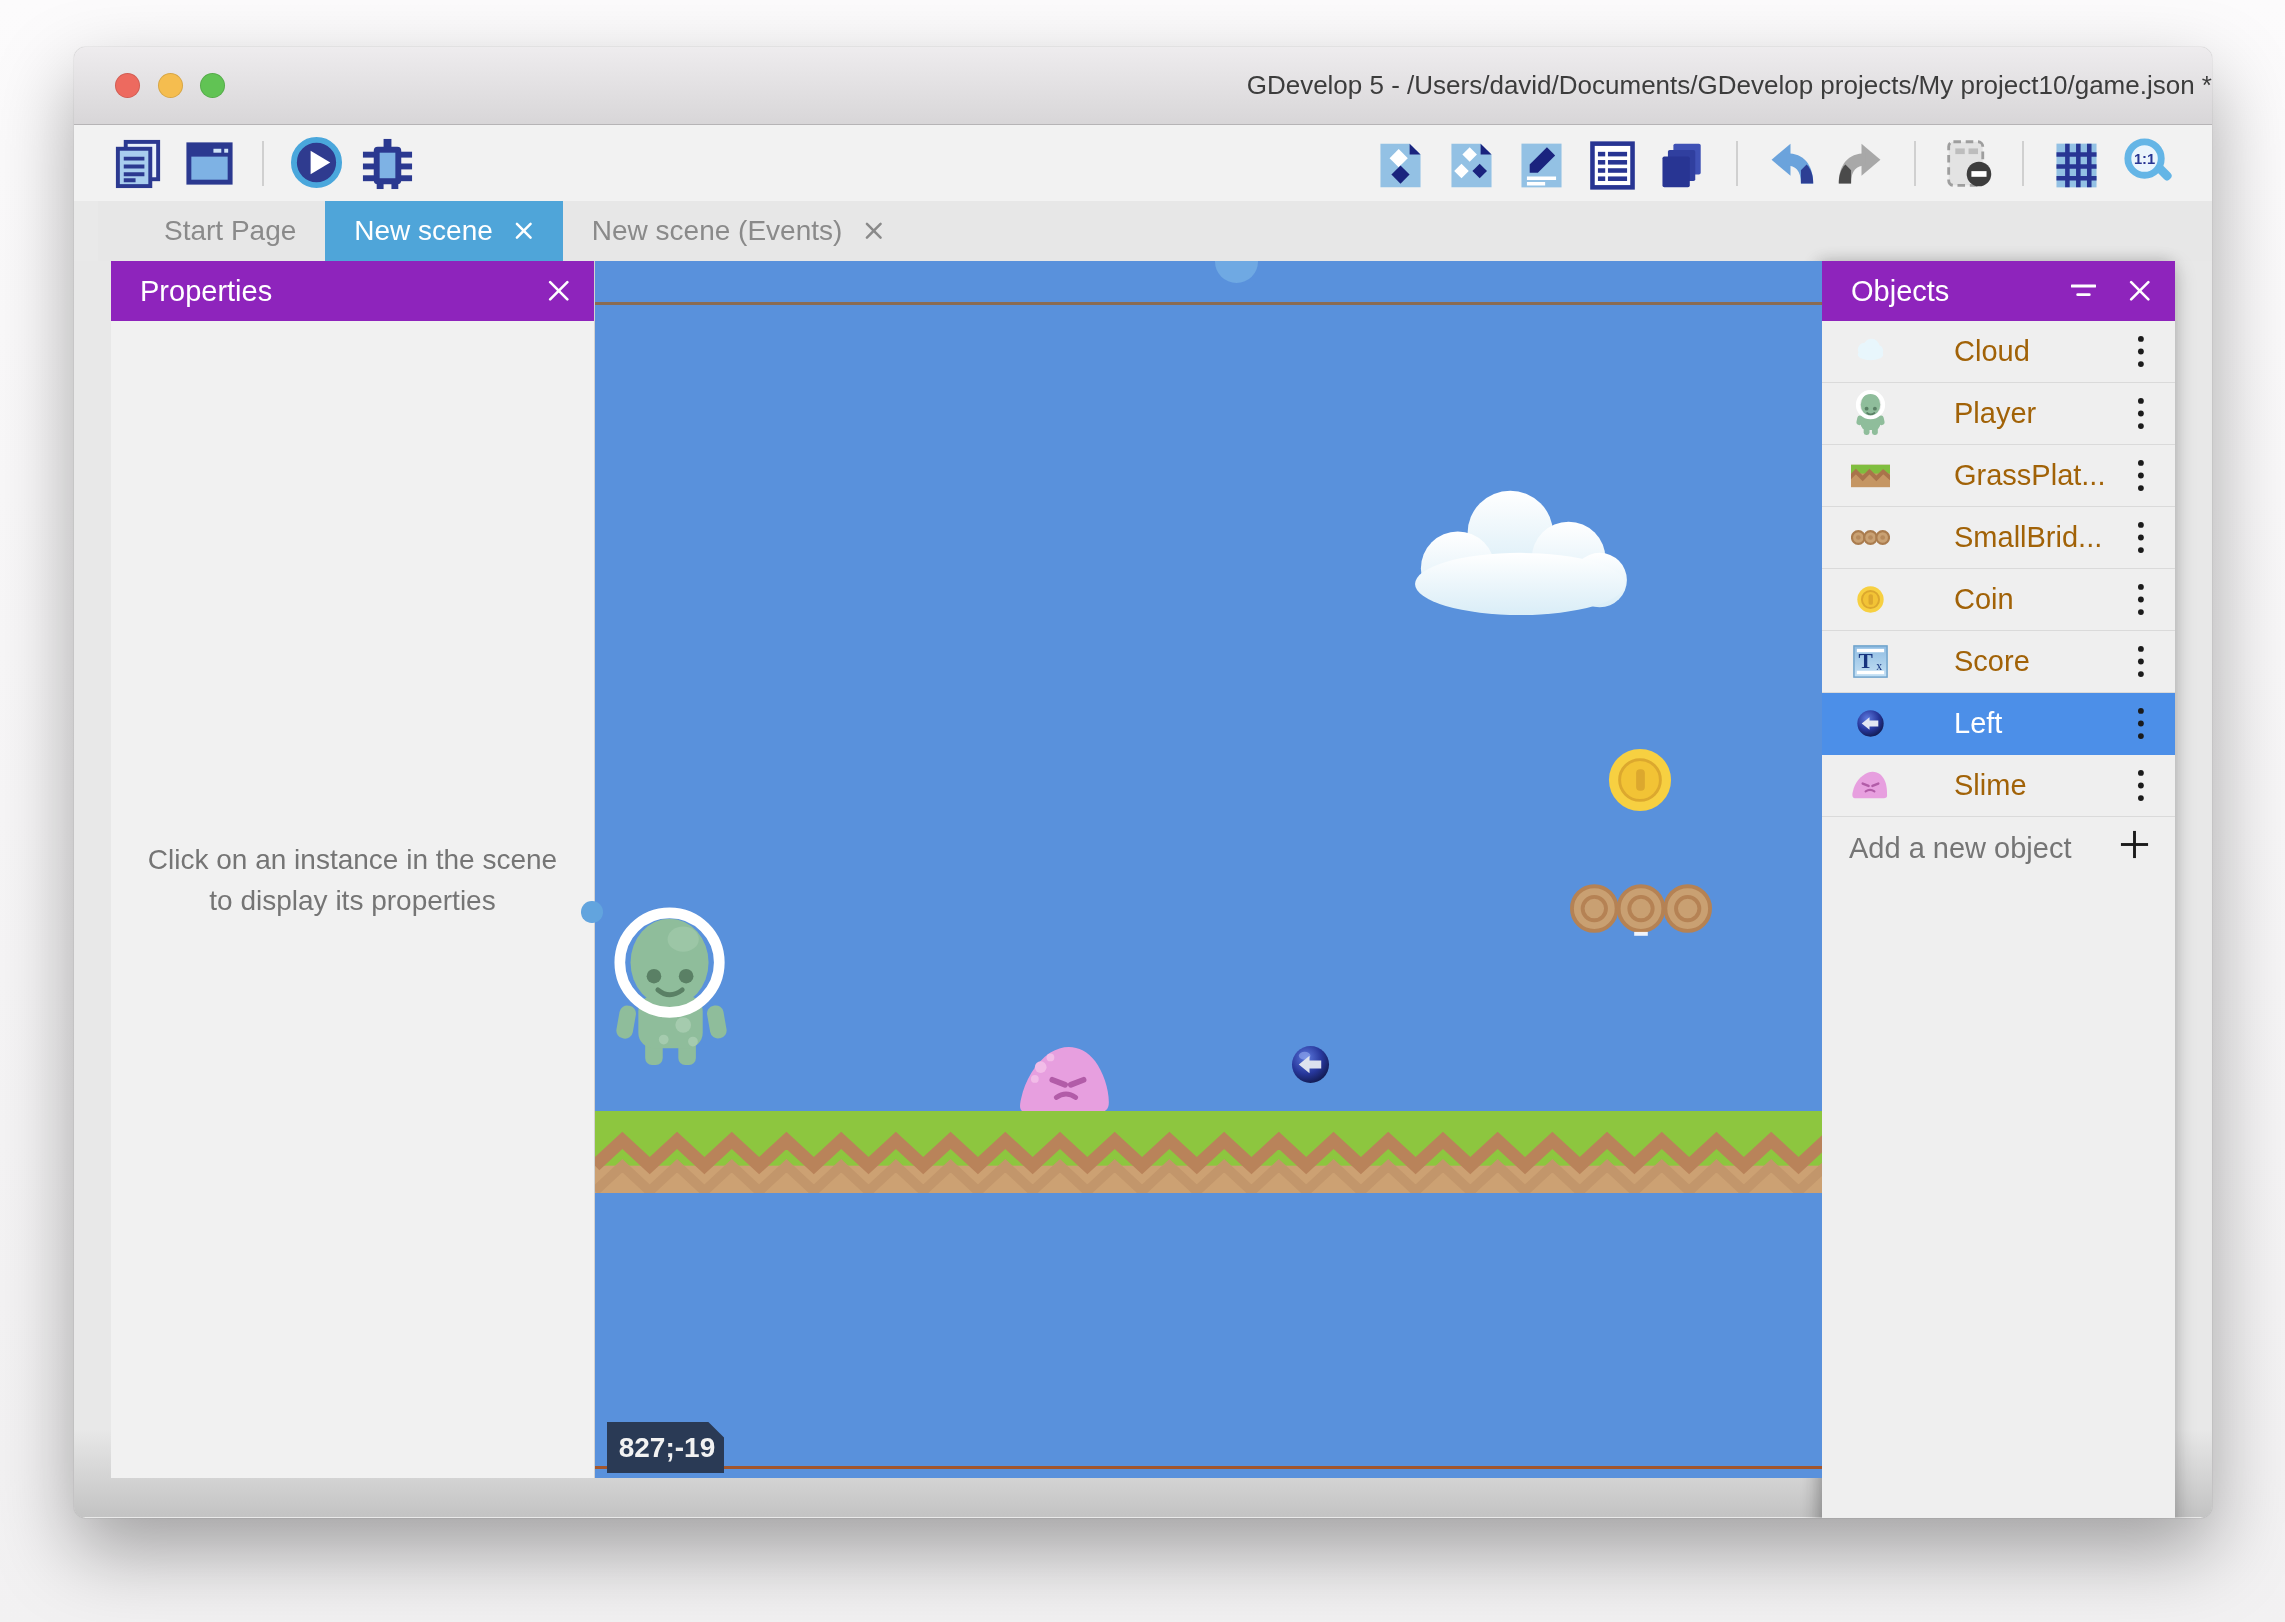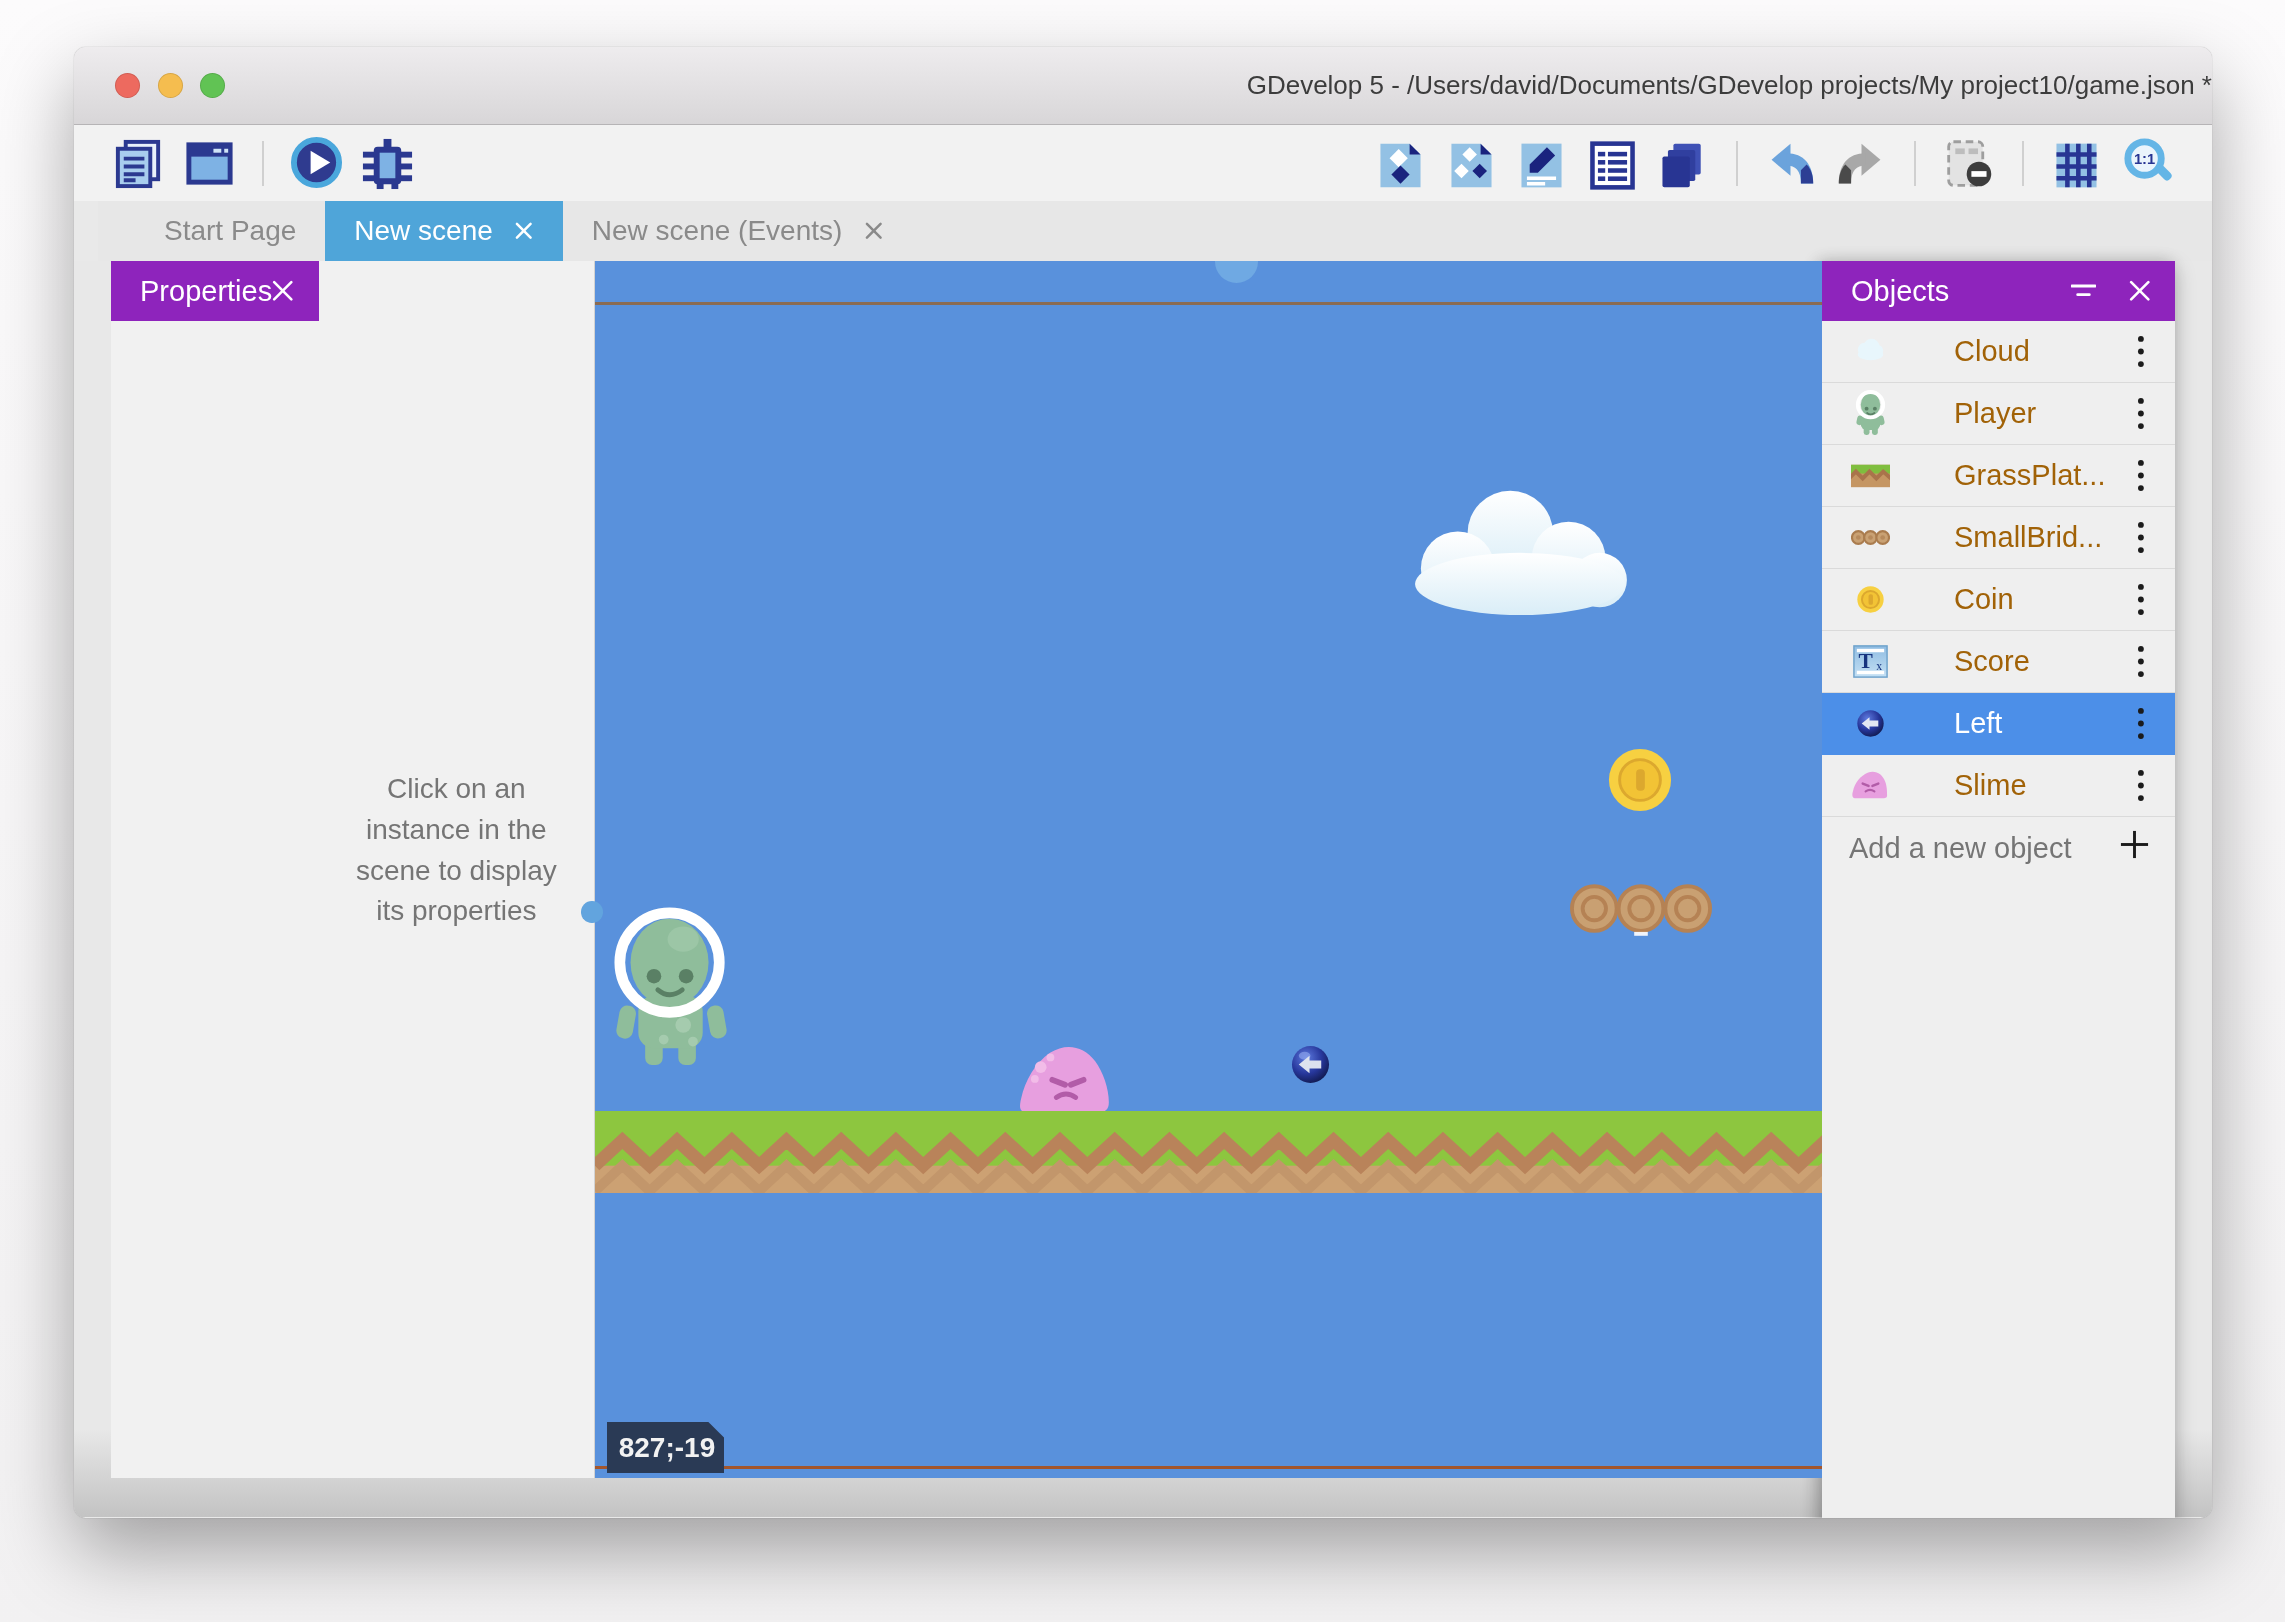--- a/index.html
+++ b/index.html
@@ -34,21 +34,21 @@
   .main { position:relative; height:1256px; display:flex; align-items:flex-start;
     background:linear-gradient(180deg,#e8e8e8 0%,#e8e8e8 93%,#c3c3c3 100%); }
   .gutter-l { width:37px; height:100%; }
 
   .panel-header { height:60px; background:#8E24BC; color:#fff; display:flex; align-items:center;
     padding:0 25px 0 29px; font-size:29px; }
   .ph-title { flex:0 0 auto; }
   .ph-actions { margin-left:auto; display:flex; align-items:center; gap:33px; }
   .icon-btn { cursor:pointer; display:flex; align-items:center; }
 
-  .properties { width:484px; height:1217px; background:#f1f1f1; display:flex; flex-direction:row;
+  .properties { width:484px; height:1217px; background:#f1f1f1; display:flex; flex-direction:column;
     border-right:1px solid #d2d2d2; }
   .prop-body { flex:1; display:flex; align-items:center; justify-content:center; padding:0 33px 59px;margin-top:21px; }
   .prop-msg { font-size:28px; color:#757575; text-align:center; line-height:1.45; }
 
   
   .scene { position:relative; flex:1; height:1217px; background:#5991DC; overflow:hidden; cursor:default; }
   .scene-topline { position:absolute; left:0; right:0; top:41px; height:2.9px; background:#8a6b52; }
   .scene-botline { position:absolute; left:0; right:0; top:1205px; height:2.9px; background:#A3562C; }
   .scene-handle { position:absolute; left:620px; top:0; width:43px; height:21.5px;
     background:#6FA9E3; border-radius:0 0 21.5px 21.5px; cursor:grab; }

